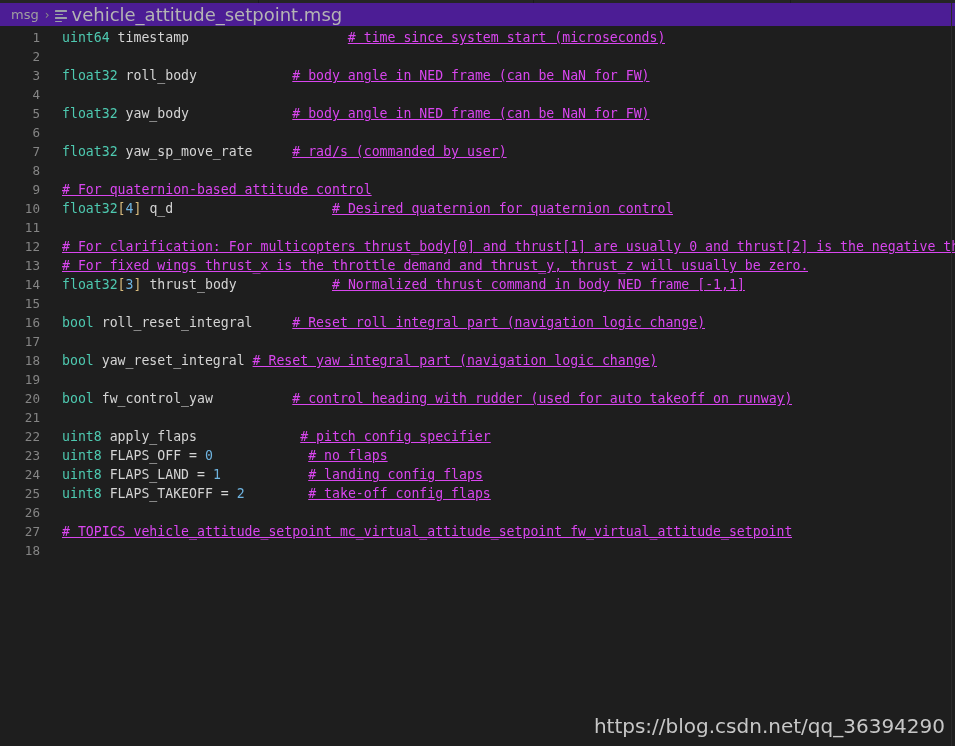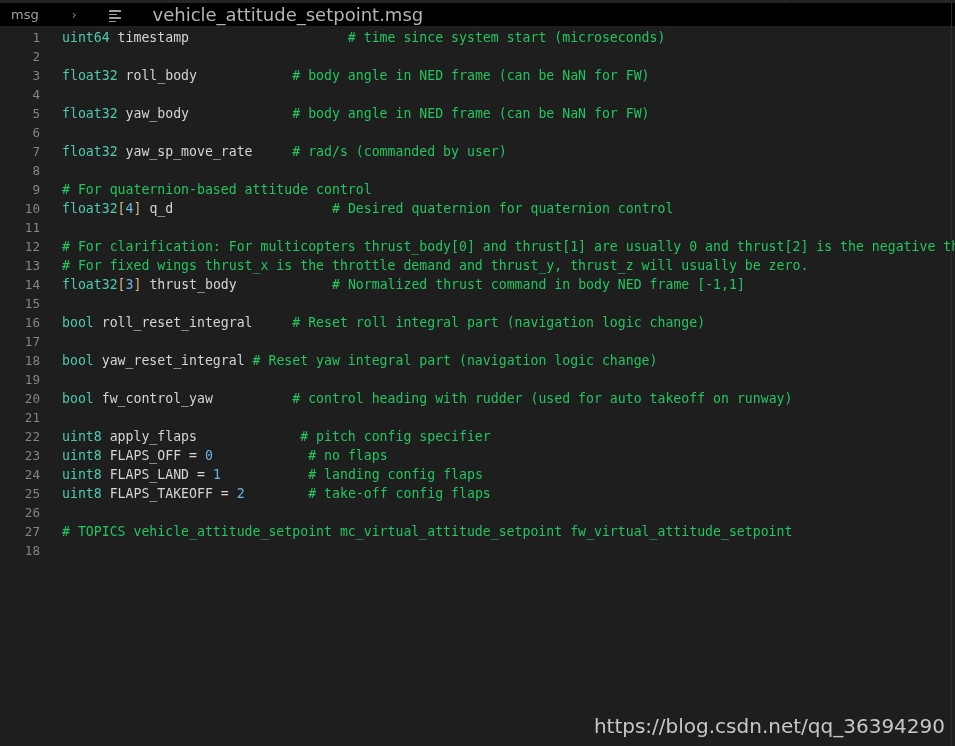--- a/index.html
+++ b/index.html
@@ -32,30 +32,29 @@
     background: #1b1b1b;
   }
   #tab-strip .tab-fill { flex: 0 0 auto; height: 3px; }
 
   
   #breadcrumb-bar {
     position: absolute;
     top: 3px; left: 0;
     width: 955px;
     height: 23px;
-    background: #000000;
+    background: #4c1d95;
     display: flex;
     align-items: center;
     padding-left: 11px;
     box-sizing: border-box;
     font-family: "DejaVu Sans", sans-serif;
     font-size: 13px;
     color: #a9a9a9;
     white-space: nowrap;
-    gap: 27px;
   }
   .crumb-text {
     color: #a0a0a0;
     font-size: 13px;
   }
   .crumb-sep {
     color: #8a8a8a;
     font-size: 12px;
     margin: 0 5px 0 6px;
     display: inline-block;
@@ -116,21 +115,21 @@
   }
   .line-text {
     padding-left: 22px;
     color: #d4d4d4;
     white-space: pre;
     overflow: hidden;
   }
   .tok-type   { color: #4ec9b0; }
   .tok-ident  { color: #d4d4d4; }
   .tok-num    { color: #6fb4e0; }
-  .tok-comment{ color: #22c55e; }
+  .tok-comment{ color: #d946ef; text-decoration: underline; }
   .tok-bracket{ color: #d7ba7d; }
   .tok-op     { color: #d4d4d4; }
 
   
   #right-rule {
     position: absolute;
     top: 3px;
     right: 3px;
     width: 1px;
     height: 743px;

